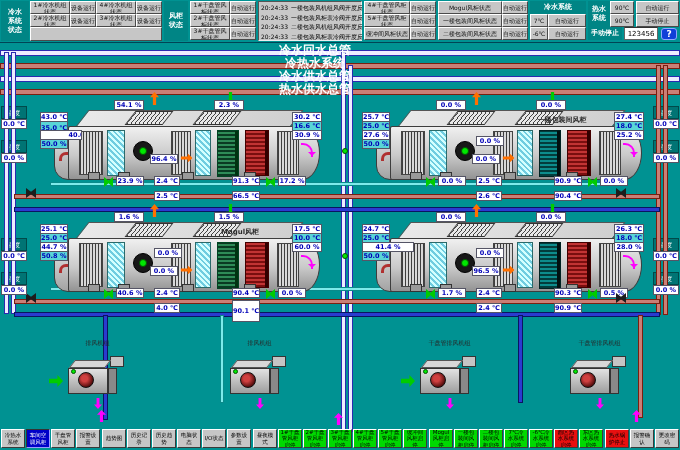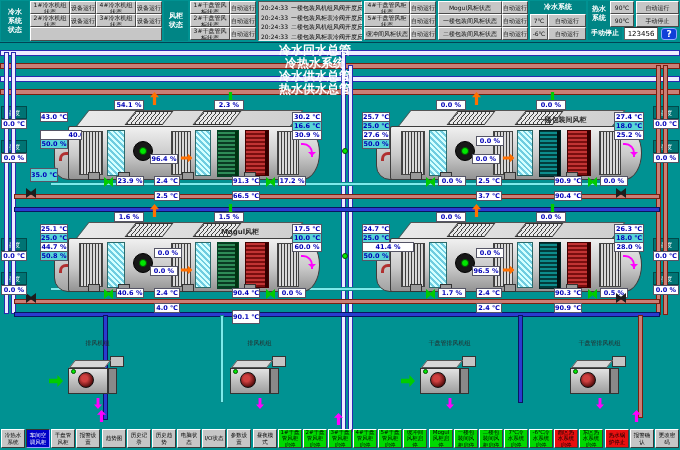--- a/index.html
+++ b/index.html
@@ -125,21 +125,21 @@
           <div class="cgreen abs" style="left: 148px; top: 3px; width: 22px; height: 47px;"></div>
           <div class="cred abs" style="left: 176px; top: 3px; width: 24px; height: 46px;"></div>
           <div class="hatch abs" style="left: 208px; top: 4px; width: 22px; height: 44px;"></div>
           <div class="curl abs" style="left: 232px; top: 16px; width: 12px; height: 14px;"></div>
         </div>
         <div class="arrow a-orange abs" style="left: 120px; top: -8px; width: 9px; height: 13px;"></div>
         <div class="arrow a-green abs" style="left: 196px; top: -8px; width: 9px; height: 13px; transform: rotate(180deg);"></div>
         <div class="vbox abs" style="left: 84px; top: 0px; width: 30px; height: 10px;">54.1 %</div>
         <div class="vbox abs" style="left: 184px; top: 0px; width: 30px; height: 10px;">2.3 %</div>
         <div class="vbox abs" style="left: 10px; top: 12px; width: 28px; height: 10px;">43.0 ℃</div>
-        <div class="vbox alt abs" style="left: 0; top: 21px; width: 28px; height: 14px; margin-top: 47px;">35.0 ℃</div>
+        <div class="vbox alt abs" style="left: 10px; top: 21px; width: 28px; height: 14px;">35.0 ℃</div>
         <div class="vbox abs" style="left: 10px; top: 30px; width: 28px; height: 10px; padding-left: 40px;">40.0 %</div>
         <div class="vbox alt abs" style="left: 10px; top: 39px; width: 28px; height: 10px;">50.0 %</div>
         <div class="vbox abs" style="left: 262px; top: 12px; width: 30px; height: 10px;">30.2 ℃</div>
         <div class="vbox alt abs" style="left: 262px; top: 21px; width: 30px; height: 10px;">16.6 ℃</div>
         <div class="vbox abs" style="left: 262px; top: 30px; width: 30px; height: 10px;">30.9 %</div>
         <div class="vbox abs" style="left: 120px; top: 54px; width: 28px; height: 10px;">96.4 %</div>
         <div class="arrow a-orange abs" style="left: 152px; top: 52px; width: 9px; height: 12px; transform: rotate(90deg);"></div>
         <div class="mvalve abs" style="left: 58px; top: 72px; width: 12px; height: 8px;"></div>
         <div class="mvalve abs" style="left: 88px; top: 72px; width: 12px; height: 8px;"></div>
         <div class="mvalve abs" style="left: 152px; top: 72px; width: 12px; height: 8px;"></div>
@@ -190,21 +190,21 @@
         <div class="mvalve abs" style="left: 88px; top: 72px; width: 12px; height: 8px;"></div>
         <div class="mvalve abs" style="left: 152px; top: 72px; width: 12px; height: 8px;"></div>
         <div class="mvalve abs" style="left: 214px; top: 72px; width: 12px; height: 8px;"></div>
         <div class="gvalve abs" style="left: 74px; top: 77px; width: 9px; height: 10px;"></div>
         <div class="vbox abs" style="left: 86px; top: 76px; width: 28px; height: 10px;">40.6 %</div>
         <div class="vbox abs" style="left: 124px; top: 76px; width: 26px; height: 10px;">2.4 ℃</div>
         <div class="vbox abs" style="left: 124px; top: 91px; width: 26px; height: 10px;">4.0 ℃</div>
         <div class="vbox abs" style="left: 202px; top: 76px; width: 28px; height: 10px;">90.4 ℃</div>
         <div class="gvalve abs" style="left: 236px; top: 77px; width: 9px; height: 10px;"></div>
         <div class="vbox abs" style="left: 248px; top: 76px; width: 28px; height: 10px;">0.0 %</div>
-        <div class="vbox abs" style="left: 202px; top: 98px; width: 28px; height: 14px;">90.1 ℃</div>
+        <div class="vbox abs" style="left: 202px; top: 88px; width: 28px; height: 22px;">90.1 ℃</div>
       </div>
       <div class="ahu abs" style="left: 352px; top: 100px; width: 322px; height: 112px;">
         <div class="ahuname abs" style="left: 140px; top: 15px; width: 140px; height: 10px;">一楼包装间风柜</div>
         <div class="roof abs" style="left: 52px; top: 10px; width: 215px; height: 17px;"></div>
         <div class="roofg abs" style="left: 100px; top: 11px; width: 38px; height: 14px;"></div>
         <div class="roofg abs" style="left: 168px; top: 11px; width: 38px; height: 14px;"></div>
         <div class="cabnose abs" style="left: 24px; top: 30px; width: 18px; height: 50px;"></div>
         <div class="elbow abs" style="left: 29px; top: 52px; width: 9px; height: 9px;"></div>
         <div class="cabbody abs" style="left: 38px; top: 26px; width: 252px; height: 54px;">
           <div class="hatch abs" style="left: 10px; top: 4px; width: 24px; height: 44px;"></div>
@@ -232,21 +232,21 @@
         <div class="vbox abs" style="left: 124px; top: 36px; width: 28px; height: 10px;">0.0 %</div>
         <div class="vbox abs" style="left: 120px; top: 54px; width: 28px; height: 10px;">0.0 %</div>
         <div class="arrow a-orange abs" style="left: 152px; top: 52px; width: 9px; height: 12px; transform: rotate(90deg);"></div>
         <div class="mvalve abs" style="left: 58px; top: 72px; width: 12px; height: 8px;"></div>
         <div class="mvalve abs" style="left: 88px; top: 72px; width: 12px; height: 8px;"></div>
         <div class="mvalve abs" style="left: 152px; top: 72px; width: 12px; height: 8px;"></div>
         <div class="mvalve abs" style="left: 214px; top: 72px; width: 12px; height: 8px;"></div>
         <div class="gvalve abs" style="left: 74px; top: 77px; width: 9px; height: 10px;"></div>
         <div class="vbox abs" style="left: 86px; top: 76px; width: 28px; height: 10px;">0.0 %</div>
         <div class="vbox abs" style="left: 124px; top: 76px; width: 26px; height: 10px;">2.5 ℃</div>
-        <div class="vbox abs" style="left: 124px; top: 91px; width: 26px; height: 10px;">3.7 ℃</div>
+        <div class="vbox abs" style="left: 124px; top: 91px; width: 26px; height: 10px;">2.6 ℃</div>
         <div class="vbox abs" style="left: 202px; top: 76px; width: 28px; height: 10px;">90.9 ℃</div>
         <div class="gvalve abs" style="left: 236px; top: 77px; width: 9px; height: 10px;"></div>
         <div class="vbox abs" style="left: 248px; top: 76px; width: 28px; height: 10px;">0.0 %</div>
         <div class="vbox abs" style="left: 202px; top: 91px; width: 28px; height: 10px;">90.4 ℃</div>
       </div>
       <div class="ahu abs" style="left: 352px; top: 212px; width: 322px; height: 112px;">
         <div class="roof abs" style="left: 52px; top: 10px; width: 215px; height: 17px;"></div>
         <div class="roofg abs" style="left: 100px; top: 11px; width: 38px; height: 14px;"></div>
         <div class="roofg abs" style="left: 168px; top: 11px; width: 38px; height: 14px;"></div>
         <div class="cabnose abs" style="left: 24px; top: 30px; width: 18px; height: 50px;"></div>

